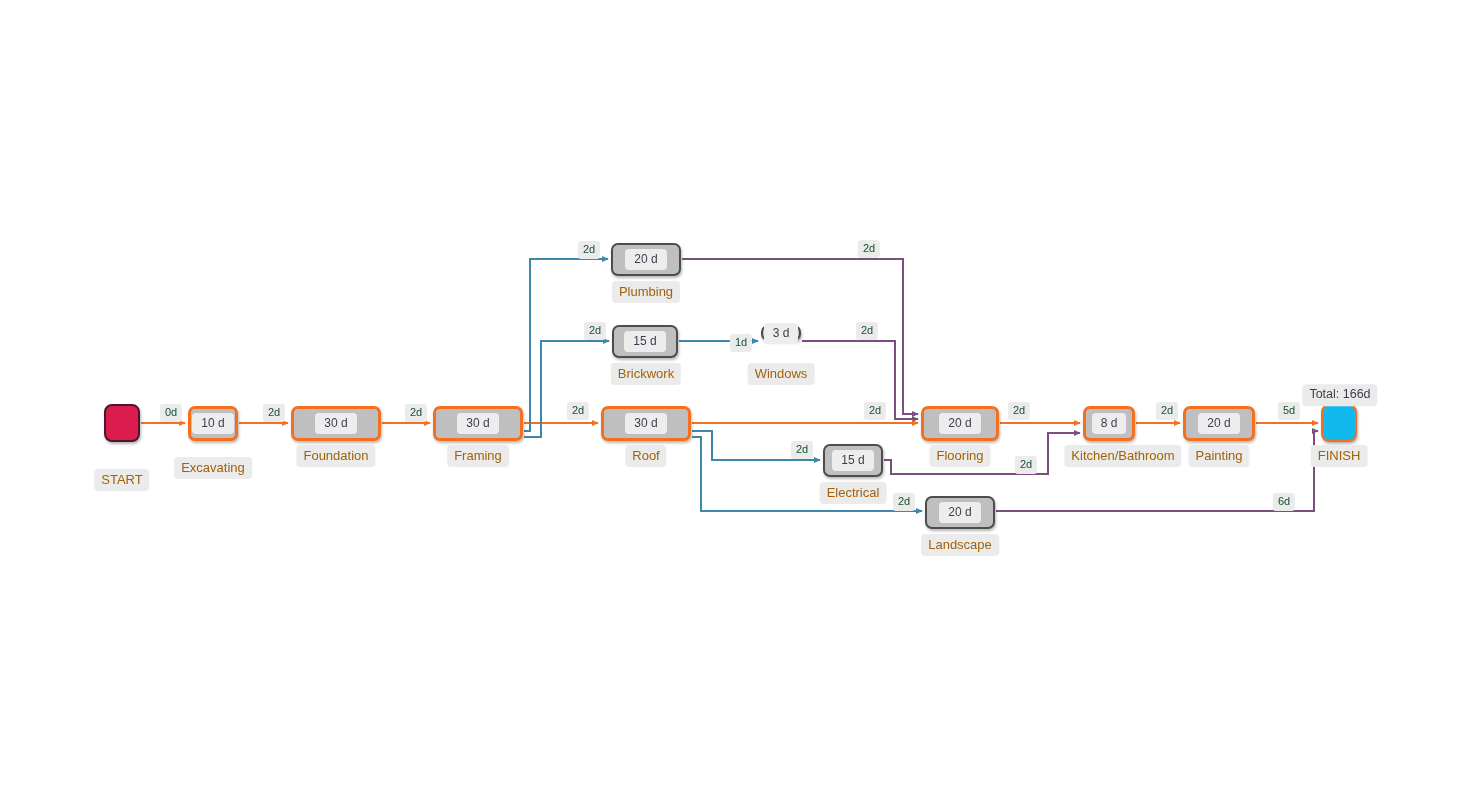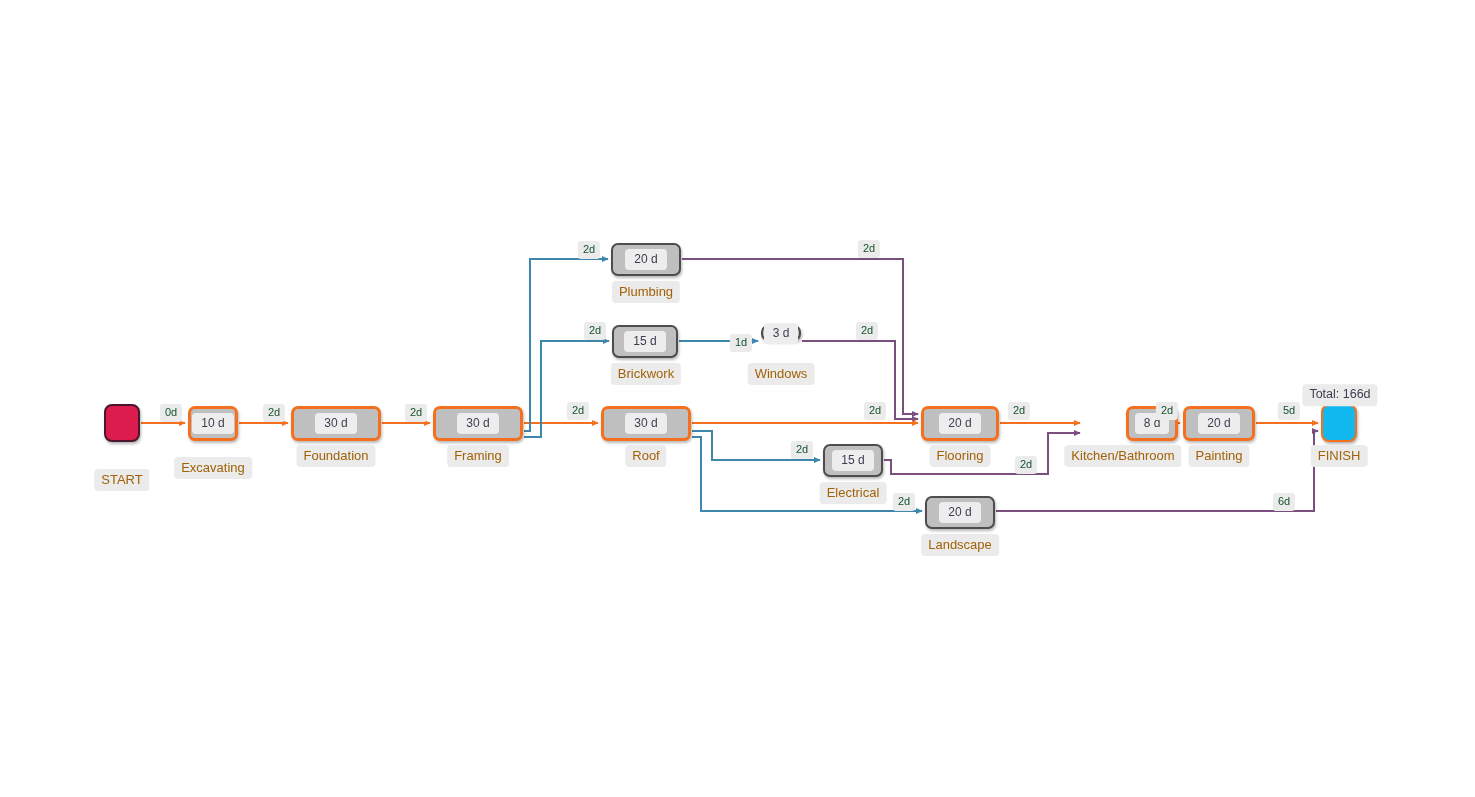--- a/index.html
+++ b/index.html
@@ -249,21 +249,21 @@
     <span>Landscape</span>
   </div>
 
   <div class="node critical" style="left:921px; top:406px; width:78px; height:35px;">
     <span class="dur">20 d</span>
   </div>
   <div class="caption" style="left:960px; top:445px;">
     <span>Flooring</span>
   </div>
 
-  <div class="node critical" style="left:1083px; top:406px; width:52px; height:35px;margin-left:43px;">
+  <div class="node critical" style="left:1083px; top:406px; width:52px; height:35px;">
     <span class="dur">8 d</span>
   </div>
   <div class="caption" style="left:1123px; top:445px;">
     <span>Kitchen/Bathroom</span>
   </div>
 
   <div class="node critical" style="left:1183px; top:406px; width:72px; height:35px;">
     <span class="dur">20 d</span>
   </div>
   <div class="caption" style="left:1219px; top:445px;">

